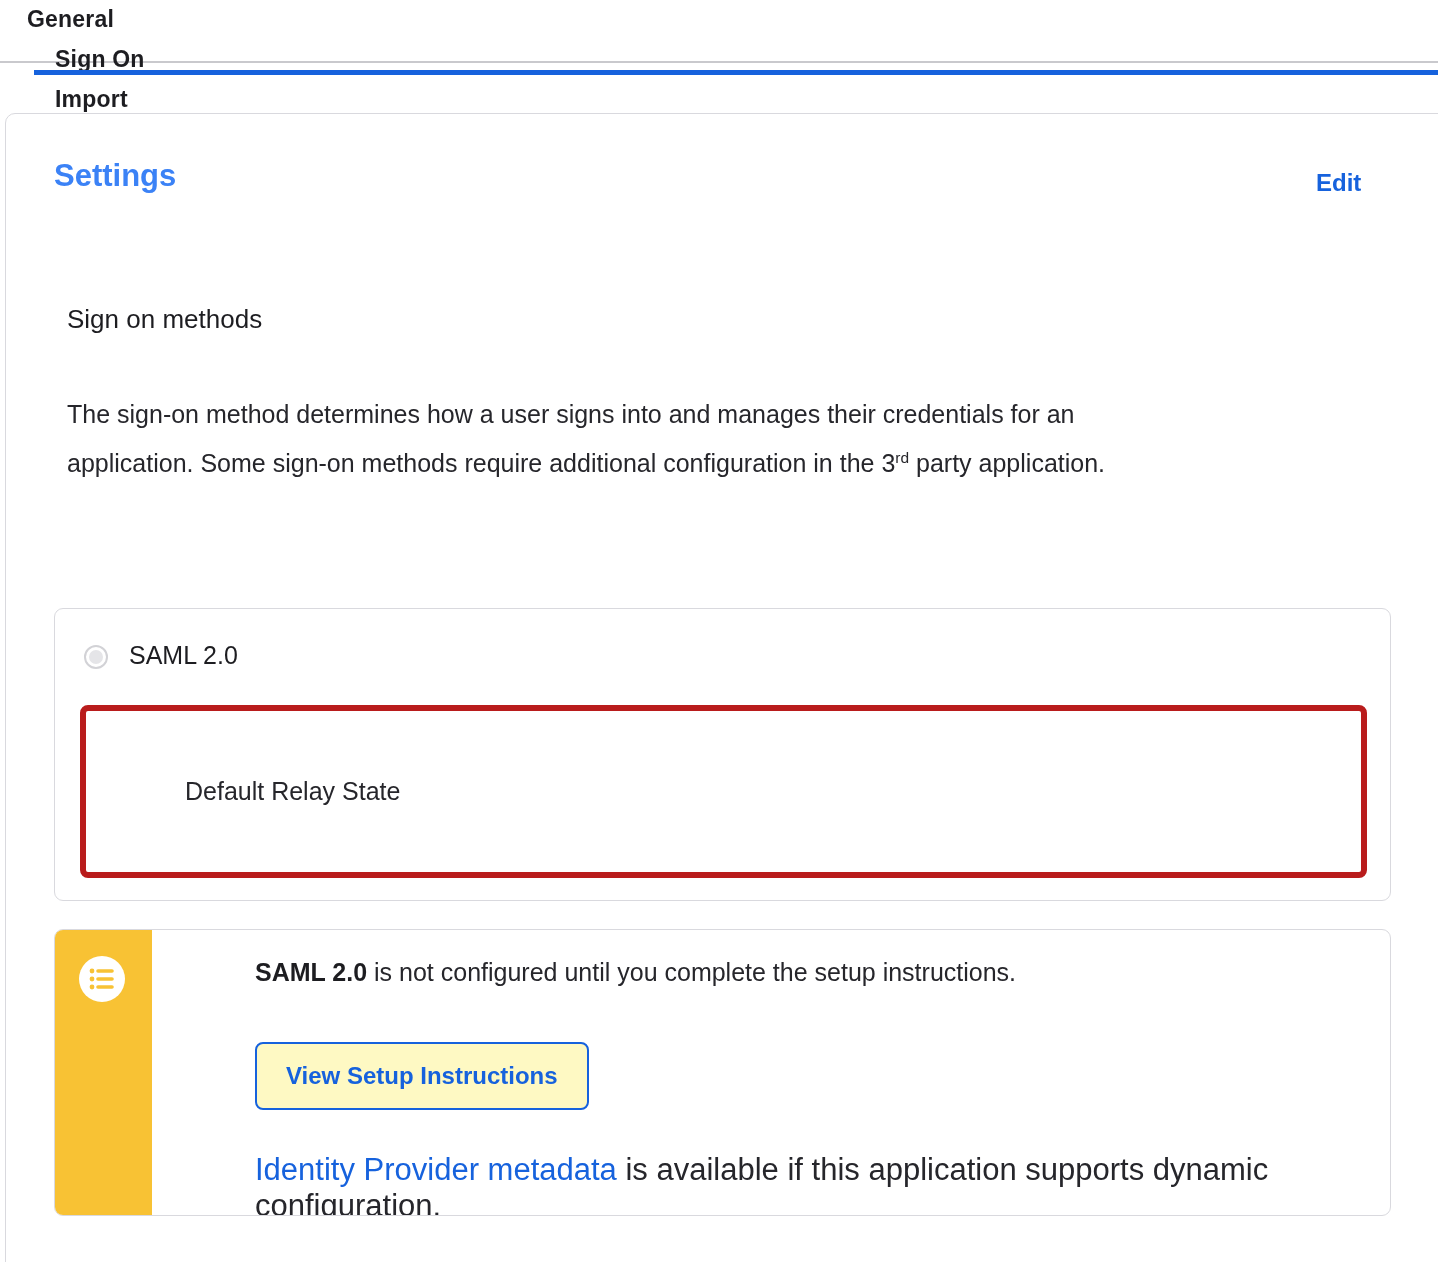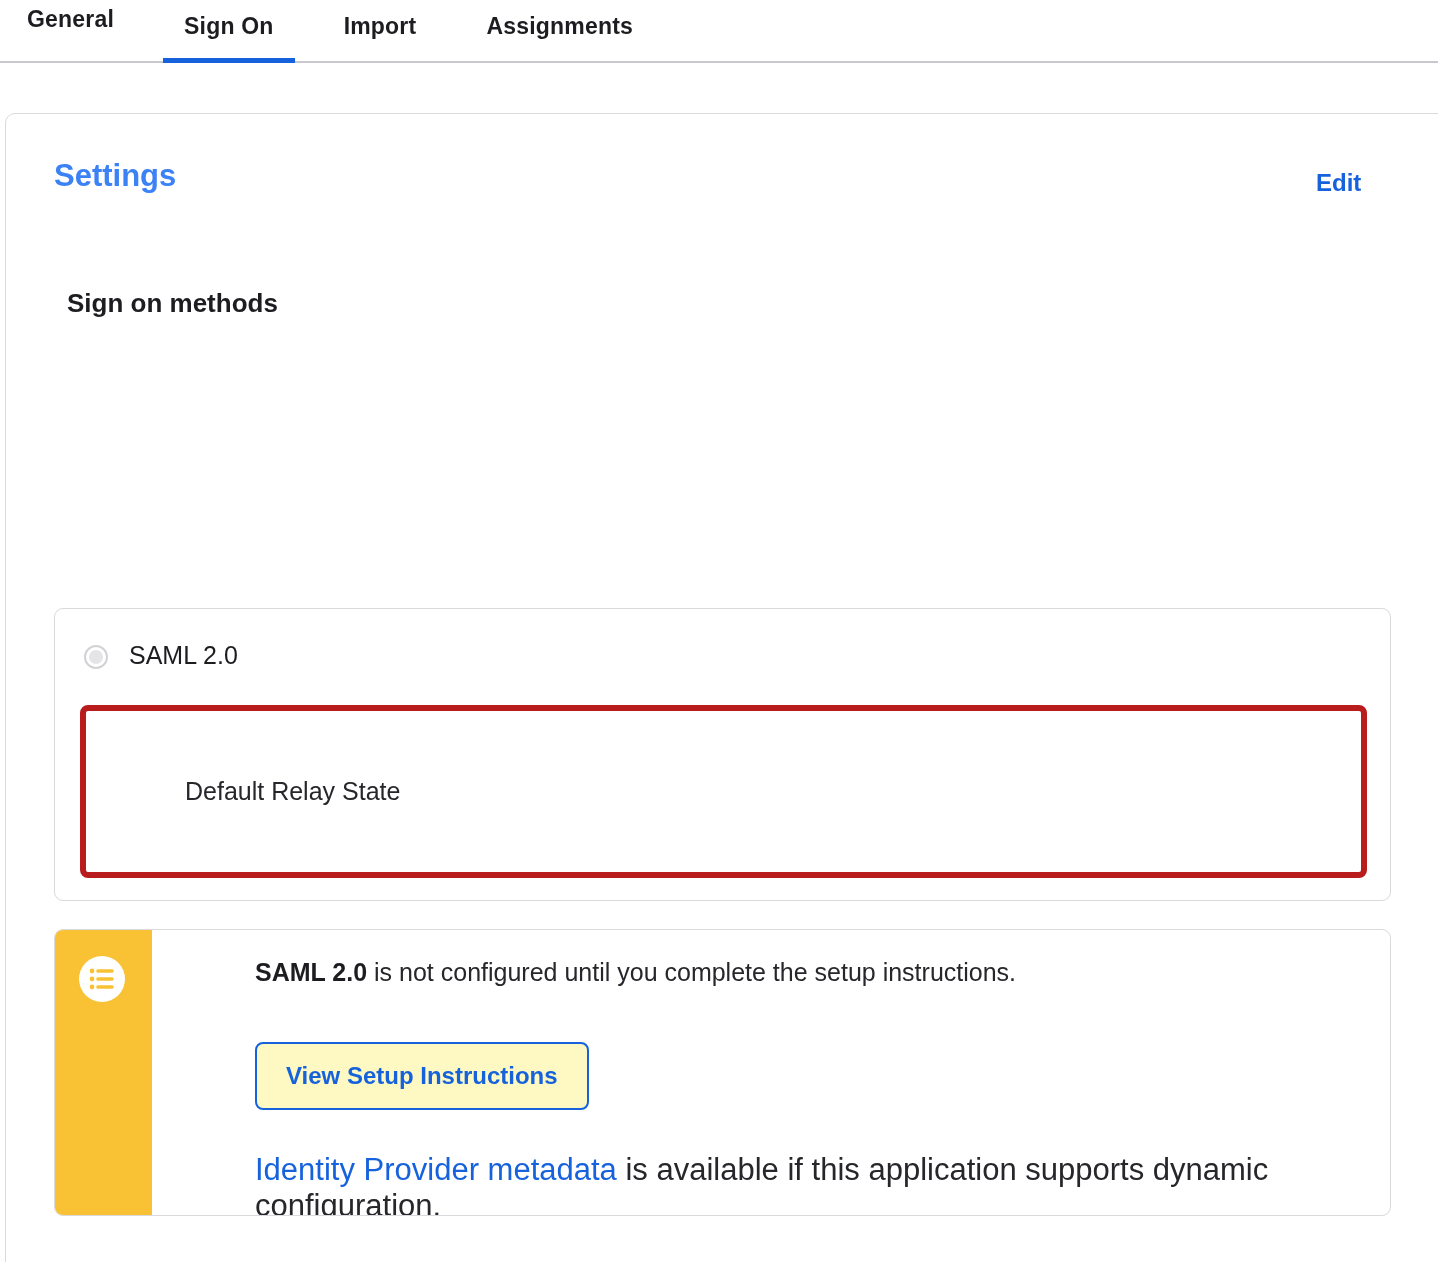--- a/index.html
+++ b/index.html
@@ -9,21 +9,21 @@
     color:#1d1d21;
     width:1438px; height:1262px;
     position:relative; overflow:hidden;
   }
   .page { position:absolute; inset:0; overflow:hidden; }
 
   
   .tabs {
     position:absolute; top:0; left:0; width:1438px; height:63px;
     border-bottom:2px solid #c9c9cd;
-    display:flex; align-items:stretch; padding-left:6px;
+    display:flex; align-items:stretch; padding-left:6px;flex-direction:column;
   }
   .tab {
     position:relative; display:flex; align-items:flex-start;
     padding:6px 21px 0 21px; cursor:pointer;
     font-size:23px; font-weight:700; color:#1d1d21; letter-spacing:0.2px;
   }
   .tab + .tab { margin-left:28px;margin-top:7px; }
   .tab.active::after {
     content:""; position:absolute; left:0; right:0; bottom:-2px; height:5px;
     background:#1662dd;
@@ -36,22 +36,22 @@
   }
   .card-title {
     position:absolute; left:48px; top:44px;
     font-size:31px; font-weight:700; color:#3b82f6;
   }
   .edit-link {
     position:absolute; left:1310px; top:55px;
     font-size:24px; font-weight:700; color:#1662dd; cursor:pointer; text-decoration:none;
   }
   .section-heading {
-    position:absolute; left:61px; top:174px;
-    font-size:26px; font-weight:700; color:#1d1d21;
+    position:absolute; left:61px; top:190px;
+    font-size:26px; font-weight:400; color:#1d1d21;
   }
   .para {
     position:absolute; left:61px; width:1270px;
     font-size:25px; line-height:49px; color:#26262b;
   }
   .para-1 { top:276px; }
   .para-2 { top:405px; }
   .para span.block-line { display:block; }
   sup.ord { font-size:0.62em; vertical-align:super; line-height:0; }
   a.inline-link, .inline-link { color:#1662dd; text-decoration:none; cursor:pointer; }
@@ -122,20 +122,24 @@
   </nav>
 
   <section class="card">
 
     <h1 class="card-title">Settings</h1>
 
     <a class="edit-link">Edit</a>
 
     <h2 class="section-heading">Sign on methods</h2>
 
+    <p class="para para-1">
+      <span class="block-line">The sign-on method determines how a user signs into and manages their credentials for an</span>
+      <span class="block-line"><span>application. Some sign-on methods require additional configuration in the 3</span><sup class="ord">rd</sup><span> party application.</span></span>
+    </p>
 
 
     <div class="saml-box">
       <span class="radio"></span>
       <span class="radio-label">SAML 2.0</span>
 
       <div class="relay-box">
         <span class="relay-label">Default Relay State</span>
       </div>
     </div>

